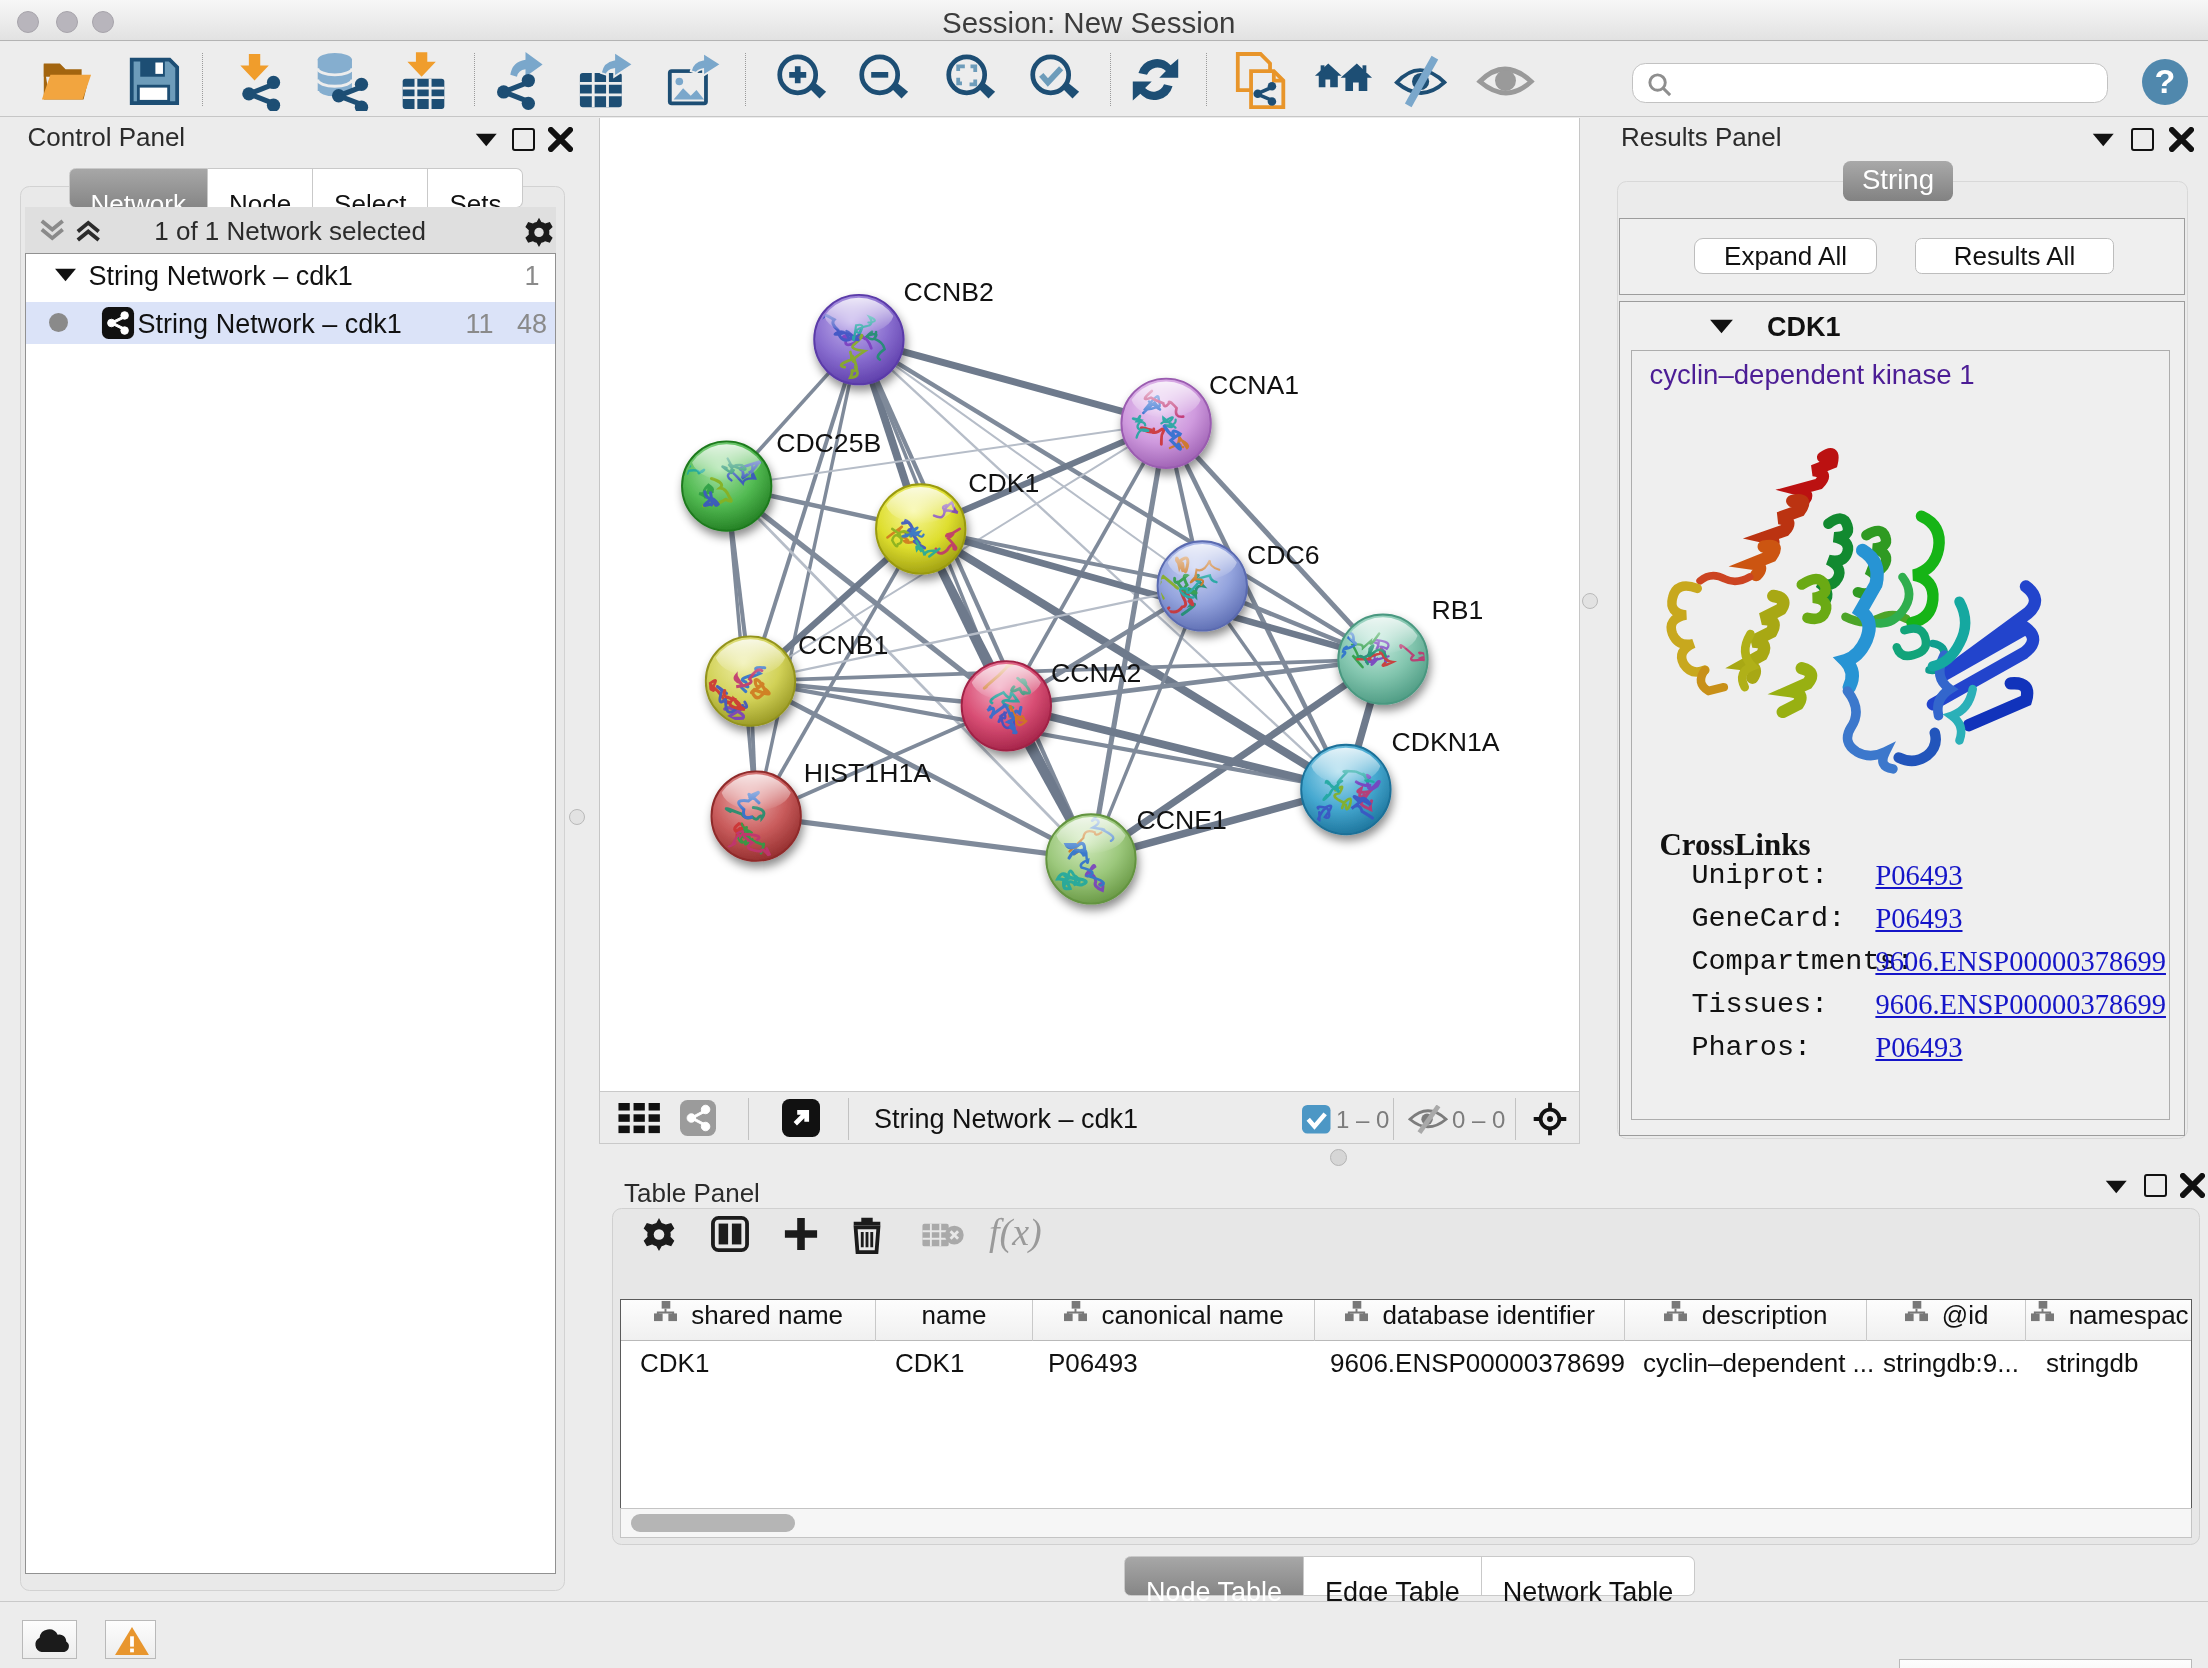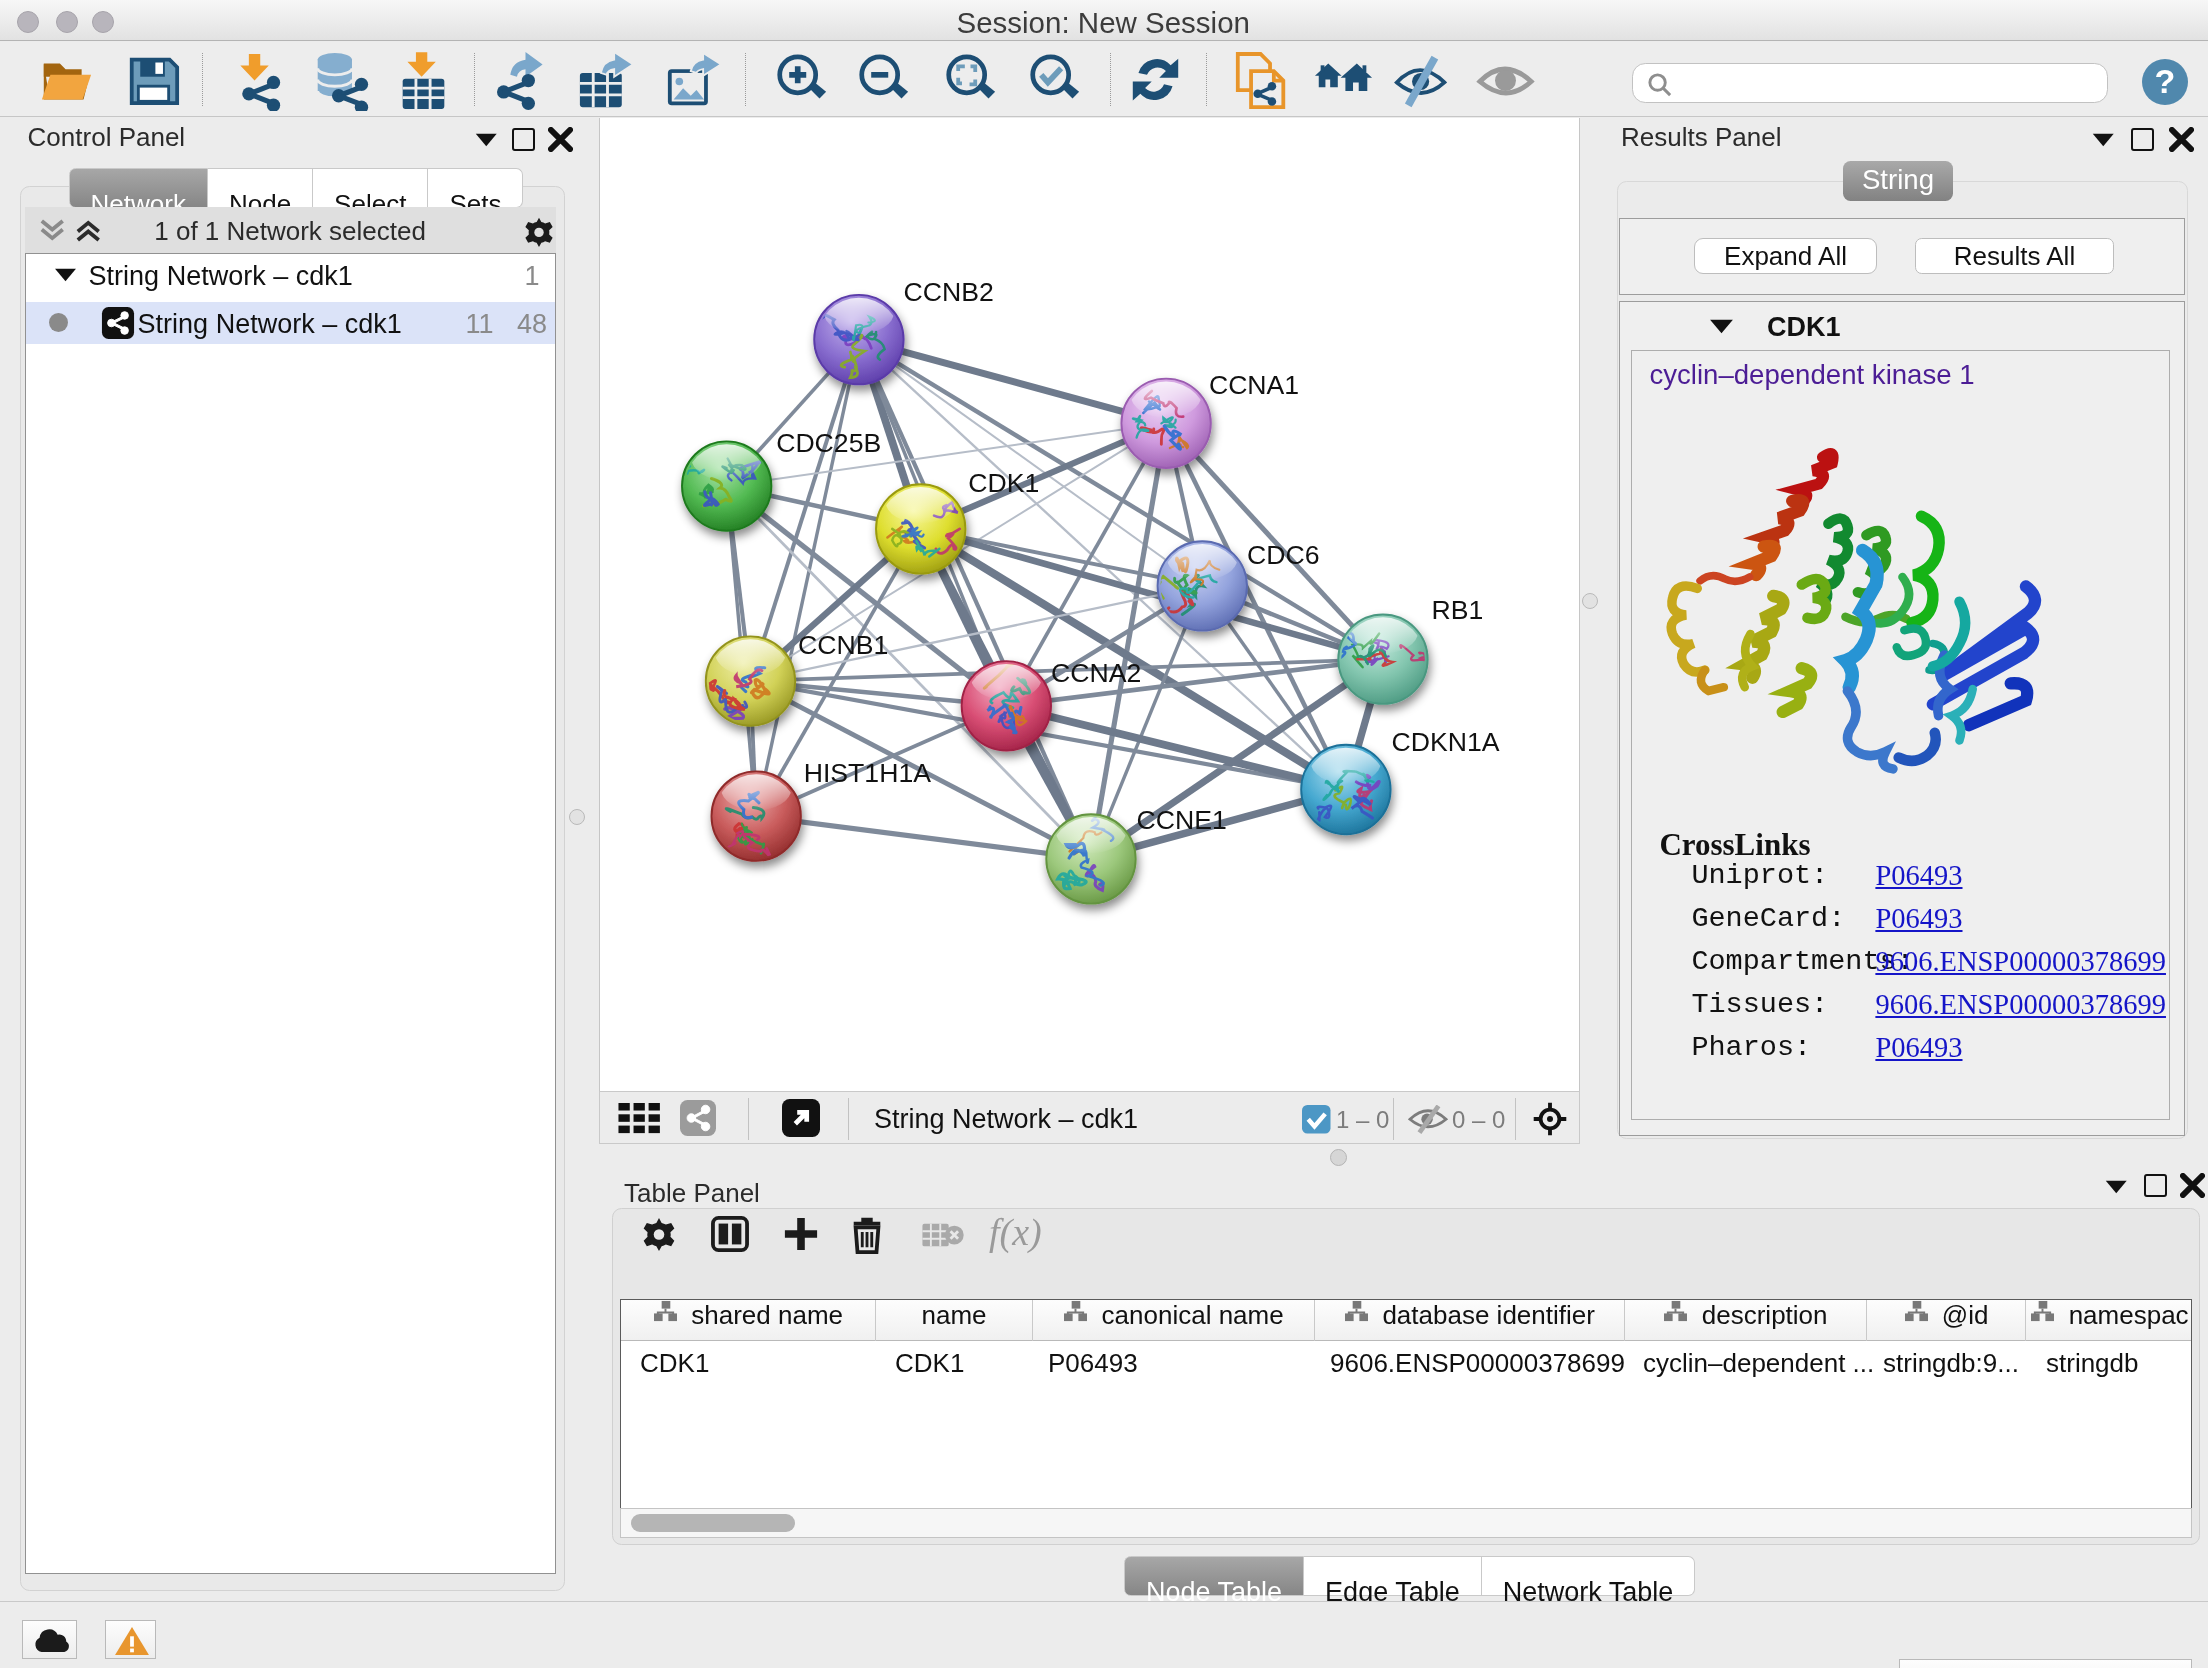--- a/index.html
+++ b/index.html
@@ -2,21 +2,21 @@
 <html style="font-size:15px"><head>
 <meta charset="utf-8">
 <style>
 * { margin:0; padding:0; box-sizing:border-box; }
 html,body { width:2208px; height:1668px; font-family:"Liberation Sans", sans-serif; background:#ececec; overflow:hidden; position:relative; }
 .abs { position:absolute; }
 
 
 #titlebar { left:0; top:0; width:2208px; height:41px; background:linear-gradient(#f7f7f7,#e2e2e2); border-bottom:1px solid #b4b4b4; }
 .tl { position:absolute; top:10.5px; width:22px; height:22px; border-radius:50%; background:#b8b5bc; border:1px solid #a7a4ab; }
-#title { position:absolute; top:5.7px; left:908px; width:342px; text-align:right; font-size:29.5px; color:#3c3c3c; }
+#title { position:absolute; top:5.7px; left:942px; width:342px; text-align:left; font-size:29.5px; color:#3c3c3c; }
 
 
 #toolbar { left:0; top:42px; width:2208px; height:75px; background:#ededed; border-bottom:1px solid #c6c6c6; }
 .tbsep { position:absolute; top:11.4px; height:53px; width:0; border-left:1.9px dotted #9a9a9a; }
 .tbi { position:absolute; top:9.5px; }
 #searchbox { position:absolute; left:1632px; top:21px; width:476px; height:40px; background:#fff; border:1px solid #c2c2c2; border-radius:13.3px; }
 #helpbtn { position:absolute; left:2142px; top:17px; width:46px; height:46px; border-radius:50%; background:#5088ad; color:#fff; font-size:34px; font-weight:bold; text-align:center; line-height:45px; }
 
 
 .paneltitle { font-size:26px; color:#2b2b2b; }

